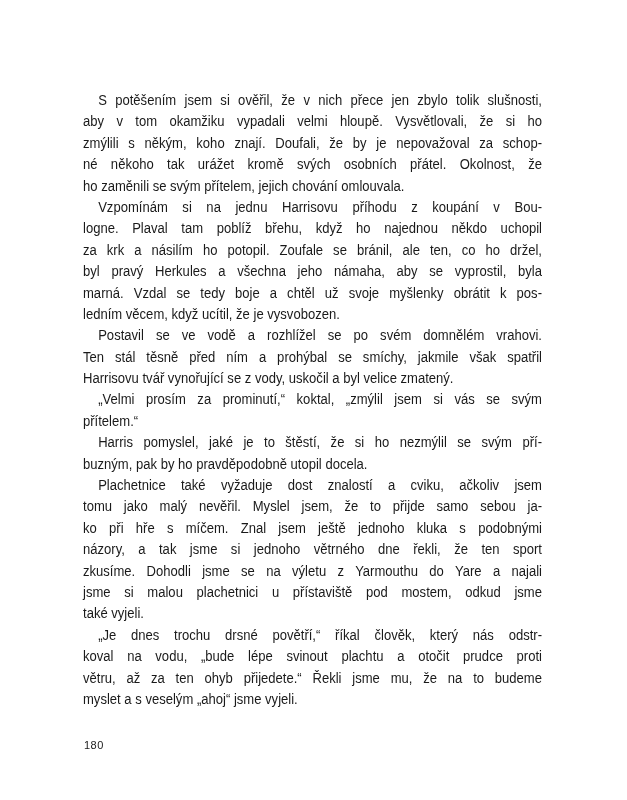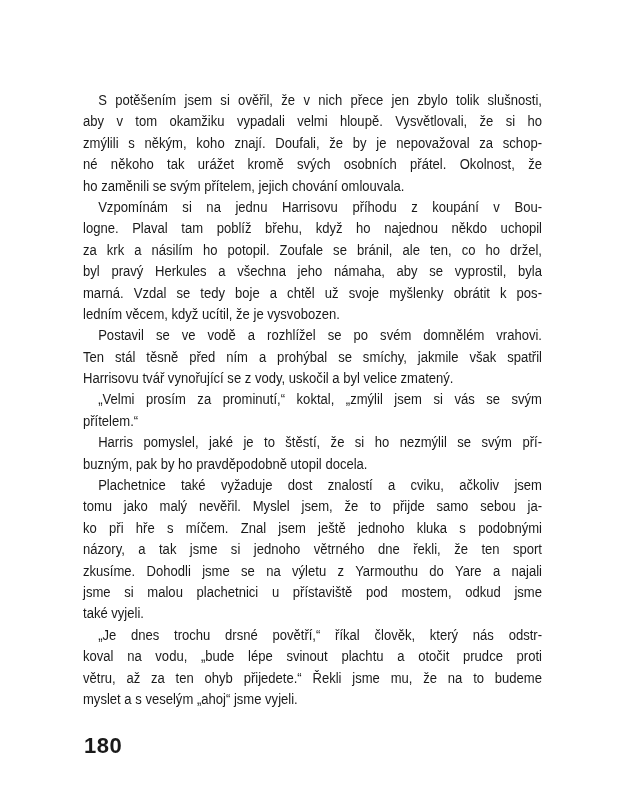--- a/index.html
+++ b/index.html
@@ -40,23 +40,23 @@
   .line.indent {
     padding-left: 18px;
   }
   .line.last {
     text-align-last: left;
   }
   .page-number {
     position: absolute;
     left: 84px;
     top: 736px;
-    font-size: 22px;
+    font-size: 11px;
     line-height: 19px;
-    font-weight: 700;
+    font-weight: 400;
     letter-spacing: 0.5px;
   }
 </style>
 </head>
 <body>
 
 <div class="page" style="--text-color: #1a1a1a; --page-bg: #ffffff;">
   <div class="text-block">
       <div class="para">
         <div class="line indent">S potěšením jsem si ověřil, že v nich přece jen zbylo tolik slušnosti,</div>

